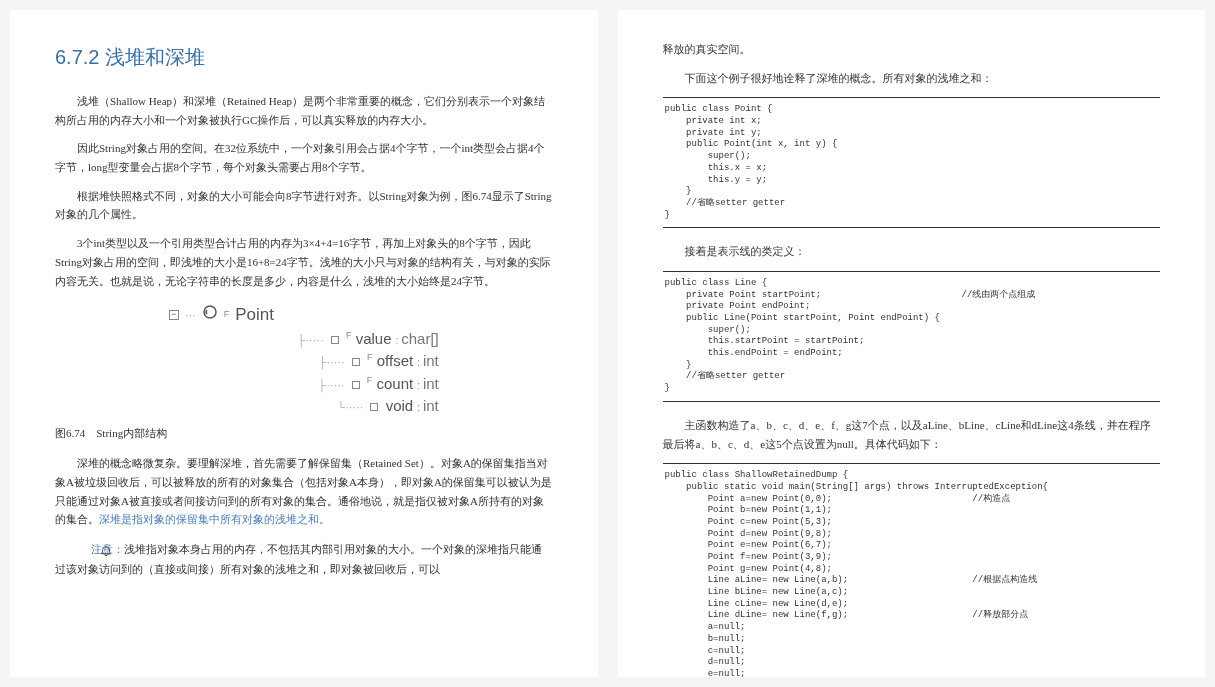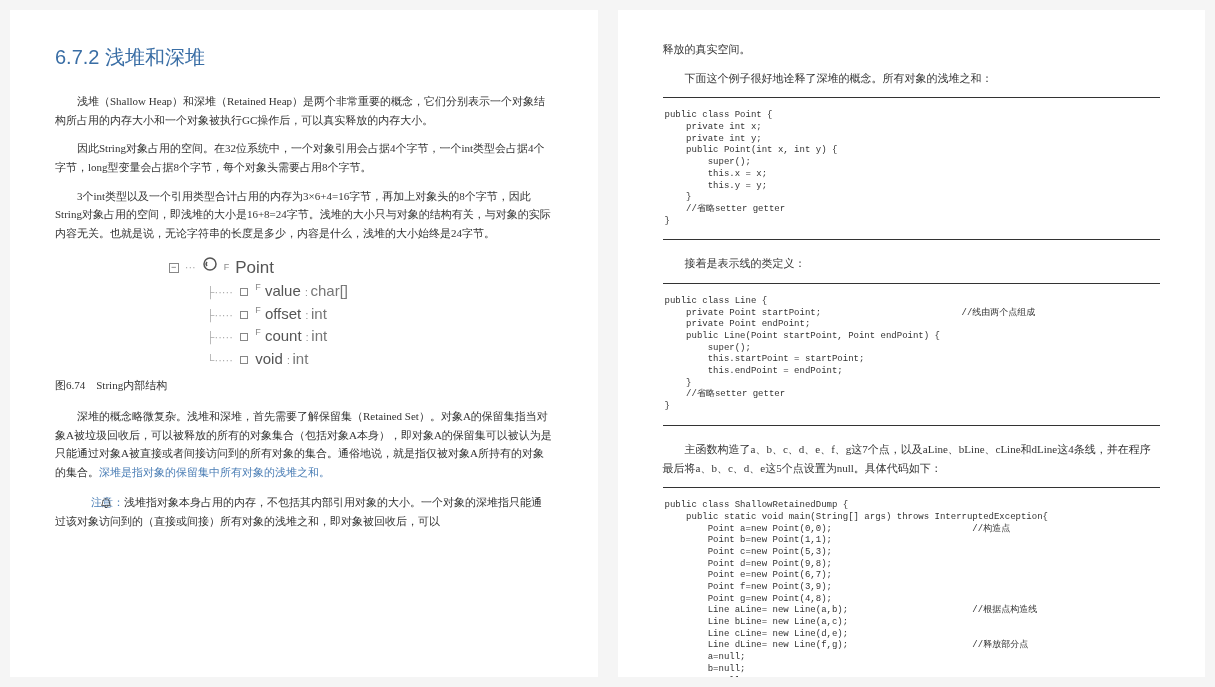--- a/index.html
+++ b/index.html
@@ -40,53 +40,54 @@
   .note-icon svg { width: 100%; height: 100%; }
   .diagram {
     margin: 12px auto 6px;
     width: 270px;
     font-family: "Microsoft YaHei", Consolas, sans-serif;
     font-size: 15px;
     color: #555;
     line-height: 1.5;
   }
   .diag-row { display: flex; align-items: center; gap: 6px; }
-  .diag-indent { padding-left: 38px; }
+  .diag-indent { padding-left: 38px; text-align: right; }
   .dotted { color: #aaa; letter-spacing: 0; font-size: 11px; }
   .box-sm {
     display: inline-block; width: 8px; height: 8px;
     border: 1px solid #888; margin: 0 3px;
   }
   .sup { font-size: 9px; vertical-align: super; color: #888; }
   .caption { text-align: left; font-size: 11px; margin: 6px 0 12px; }
   .code-block {
     font-family: Consolas, "Courier New", monospace;
     font-size: 9px;
     white-space: pre;
     line-height: 1.3;
     border-top: 1px solid #333;
     border-bottom: 1px solid #333;
-    padding: 12px 2px;
+    padding: 6px 2px;
     margin: 8px 0 14px;
     color: #333;
   }
   .fa-label { font-family: Arial; font-size:10px; color:#888; }
 </style>
 </head>
 <body>
 
 <div class="page">
   <h2 class="section-heading">
     <span>6.7.2</span>
     <span>浅堆和深堆</span>
   </h2>
 
   <p class="para">浅堆（Shallow Heap）和深堆（Retained Heap）是两个非常重要的概念，它们分别表示一个对象结构所占用的内存大小和一个对象被执行GC操作后，可以真实释放的内存大小。</p>
   <p class="para">因此String对象占用的空间。在32位系统中，一个对象引用会占据4个字节，一个int类型会占据4个字节，long型变量会占据8个字节，每个对象头需要占用8个字节。</p>
-  <p class="para">3个int类型以及一个引用类型合计占用的内存为3×6+4=16字节，再加上对象头的8个字节，因此String对象占用的空间，即浅堆的大小是16+8=24字节。浅堆的大小只与对象的结构有关，与对象的实际内容无关。也就是说，无论字符串的长度是多少，内容是什么，浅堆的大小始终是24字节。</p>
+  <p class="para">根据堆快照格式不同，对象的大小可能会向8字节进行对齐。以String对象为例，图6.74显示了String对象的几个属性。</p>
+  <p class="para">3个int类型以及一个引用类型合计占用的内存为3×4+4=16字节，再加上对象头的8个字节，因此String对象占用的空间，即浅堆的大小是16+8=24字节。浅堆的大小只与对象的结构有关，与对象的实际内容无关。也就是说，无论字符串的长度是多少，内容是什么，浅堆的大小始终是24字节。</p>
 
   <div class="diagram">
     <div class="diag-row">
       <span style="border:1px solid #888;width:10px;height:10px;display:inline-flex;align-items:center;justify-content:center;font-size:9px;line-height:1;">−</span>
       <span class="dotted">···</span>
       <span style="display:inline-block;">
         <svg viewBox="0 0 16 16" width="16" height="16">
             <circle cx="8" cy="8" r="6" fill="none" stroke="#555" stroke-width="1.5"></circle>
             <path d="M5 6 A3 3 0 0 0 5 10" fill="none" stroke="#555" stroke-width="1.5"></path>
           </svg>
@@ -123,21 +124,21 @@
       <span class="box-sm"></span>
       <span>void</span>
       <span class="fa-label"> : </span>
       <span style="color:#777;">int</span>
     </div>
   </div>
 
   <div class="caption">图6.74　String内部结构</div>
 
   <p class="para">
-    <span>深堆的概念略微复杂。浅堆和深堆，首先需要了解保留集（Retained Set）。对象A的保留集指当对象A被垃圾回收后，可以被释放的所有的对象集合（包括对象A本身），即对象A的保留集可以被认为是只能通过对象A被直接或者间接访问到的所有对象的集合。通俗地说，就是指仅被对象A所持有的对象的集合。</span><span class="highlight">深堆是指对象的保留集中所有对象的浅堆之和。</span>
+    <span>深堆的概念略微复杂。要理解深堆，首先需要了解保留集（Retained Set）。对象A的保留集指当对象A被垃圾回收后，可以被释放的所有的对象集合（包括对象A本身），即对象A的保留集可以被认为是只能通过对象A被直接或者间接访问到的所有对象的集合。通俗地说，就是指仅被对象A所持有的对象的集合。</span><span class="highlight">深堆是指对象的保留集中所有对象的浅堆之和。</span>
   </p>
 
   <p class="para">
     <span class="note-icon">
       <svg viewBox="0 0 16 14">
           <path d="M8 1 C5 1 4 3 4 6 L3 9 L13 9 L12 6 C12 3 11 1 8 1 Z M6 10 Q8 13 10 10" fill="none" stroke="#333" stroke-width="1"></path>
         </svg>
     </span><span class="highlight">注意：</span><span>浅堆指对象本身占用的内存，不包括其内部引用对象的大小。一个对象的深堆指只能通过该对象访问到的（直接或间接）所有对象的浅堆之和，即对象被回收后，可以</span>
   </p>
 </div>

